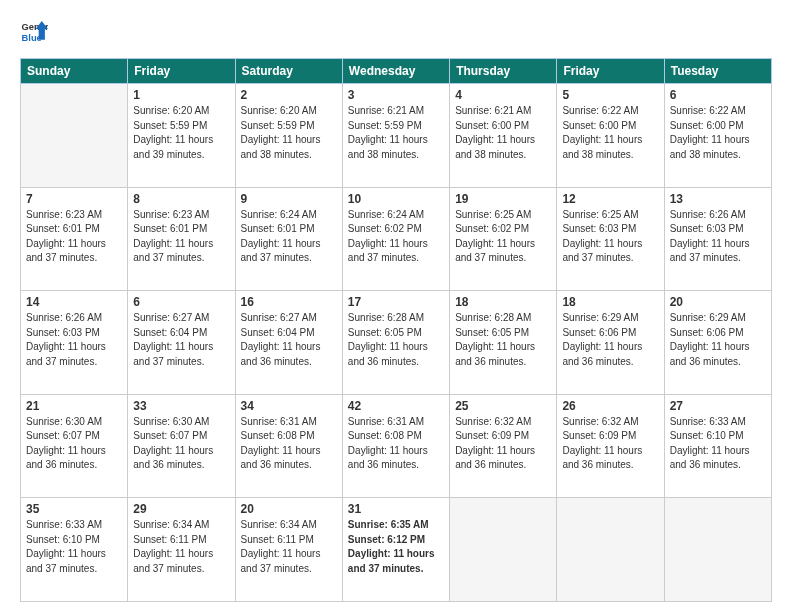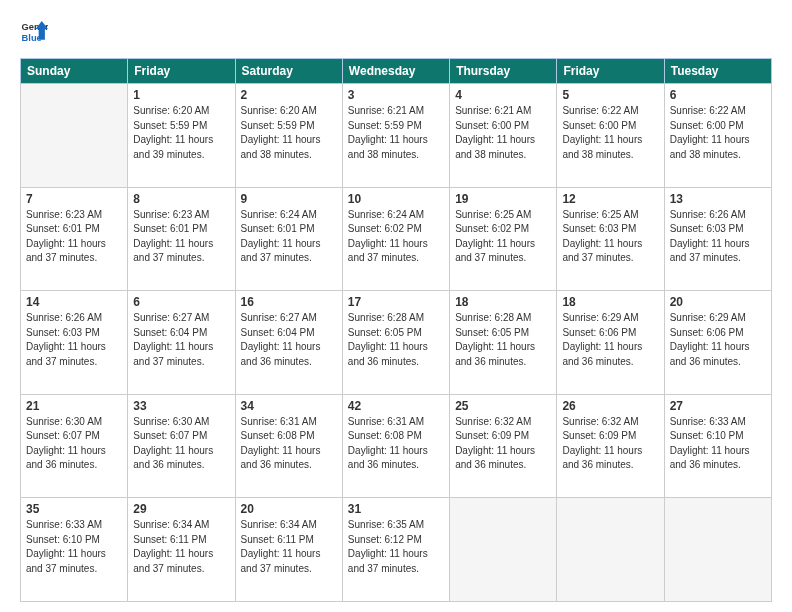--- a/index.html
+++ b/index.html
@@ -330,21 +330,21 @@
           </td>
           <td>
             <span class="day-num">20</span>
             <div class="cell-text" style="white-space: pre-line;">Sunrise: 6:34 AM
 Sunset: 6:11 PM
 Daylight: 11 hours
 and 37 minutes.</div>
           </td>
           <td>
             <span class="day-num">31</span>
-            <div class="cell-text" style="white-space: pre-line;">Sunrise: 6:35 AM
+            <div class="cell-text" style="white-space: pre-line; font-weight: bold;">Sunrise: 6:35 AM
 Sunset: 6:12 PM
 Daylight: 11 hours
 and 37 minutes.</div>
           </td>
           <td class="empty"></td>
           <td class="empty"></td>
           <td class="empty"></td>
         </tr>
       </tbody>
   </table>

